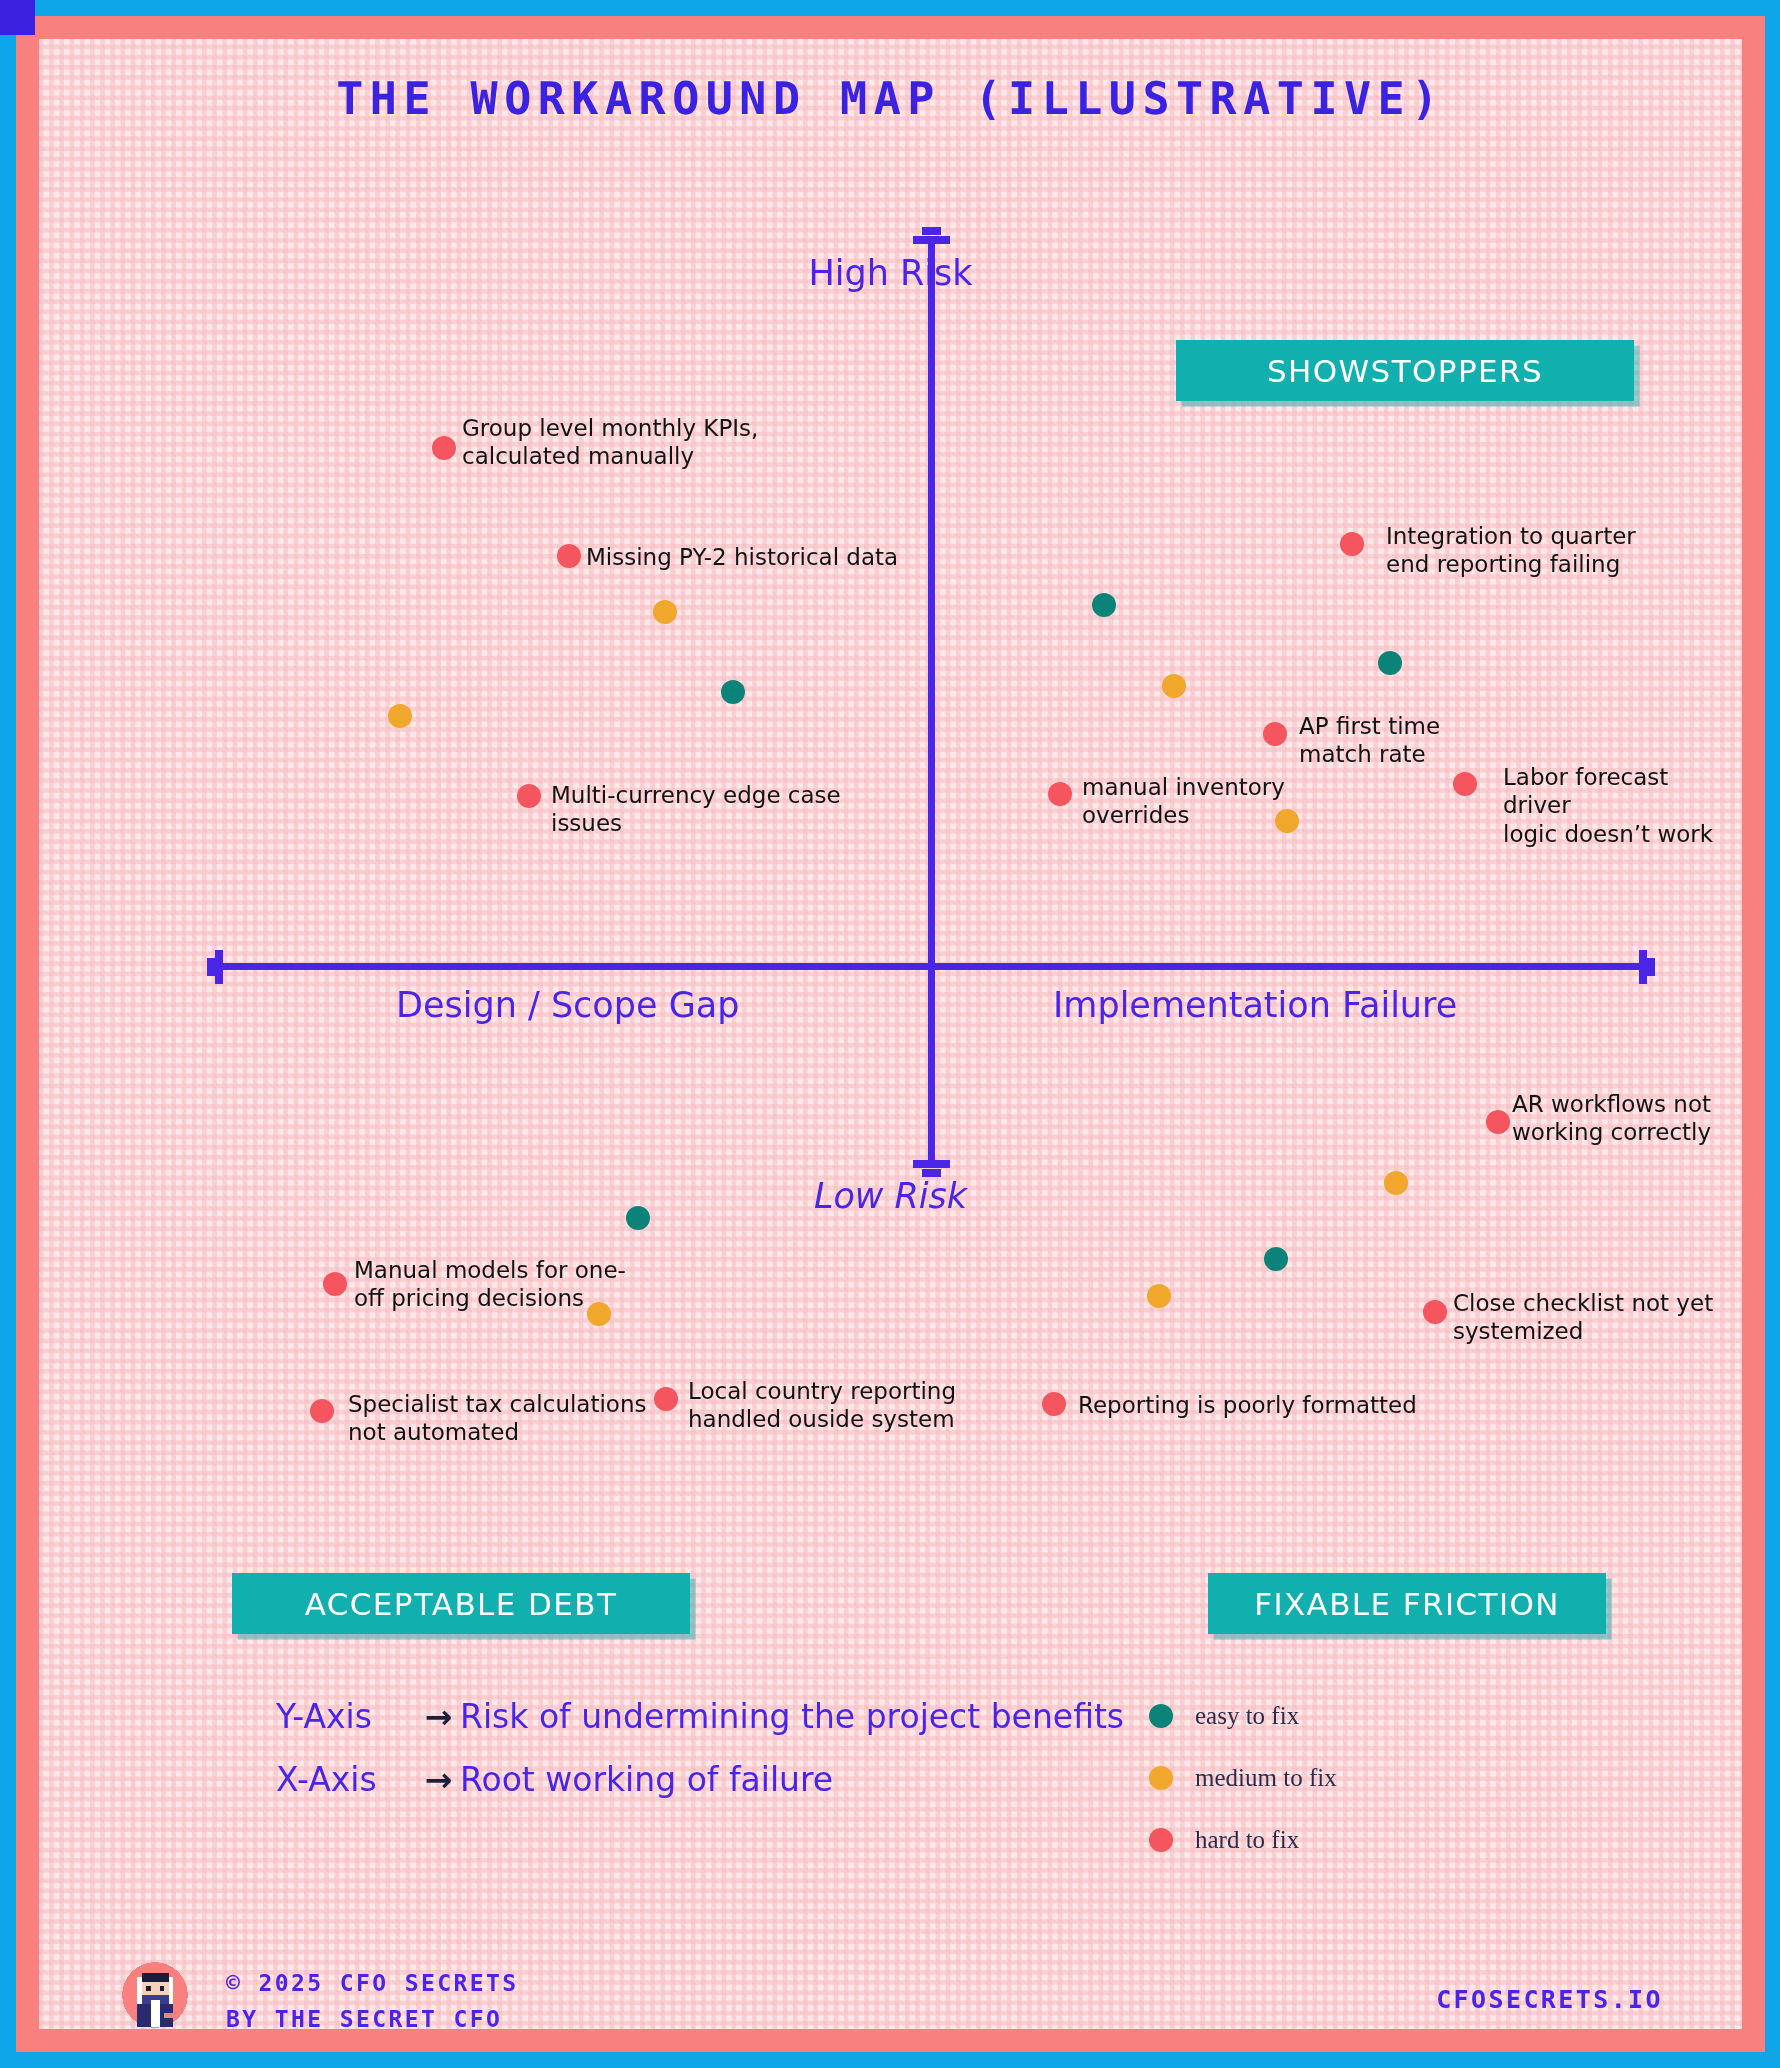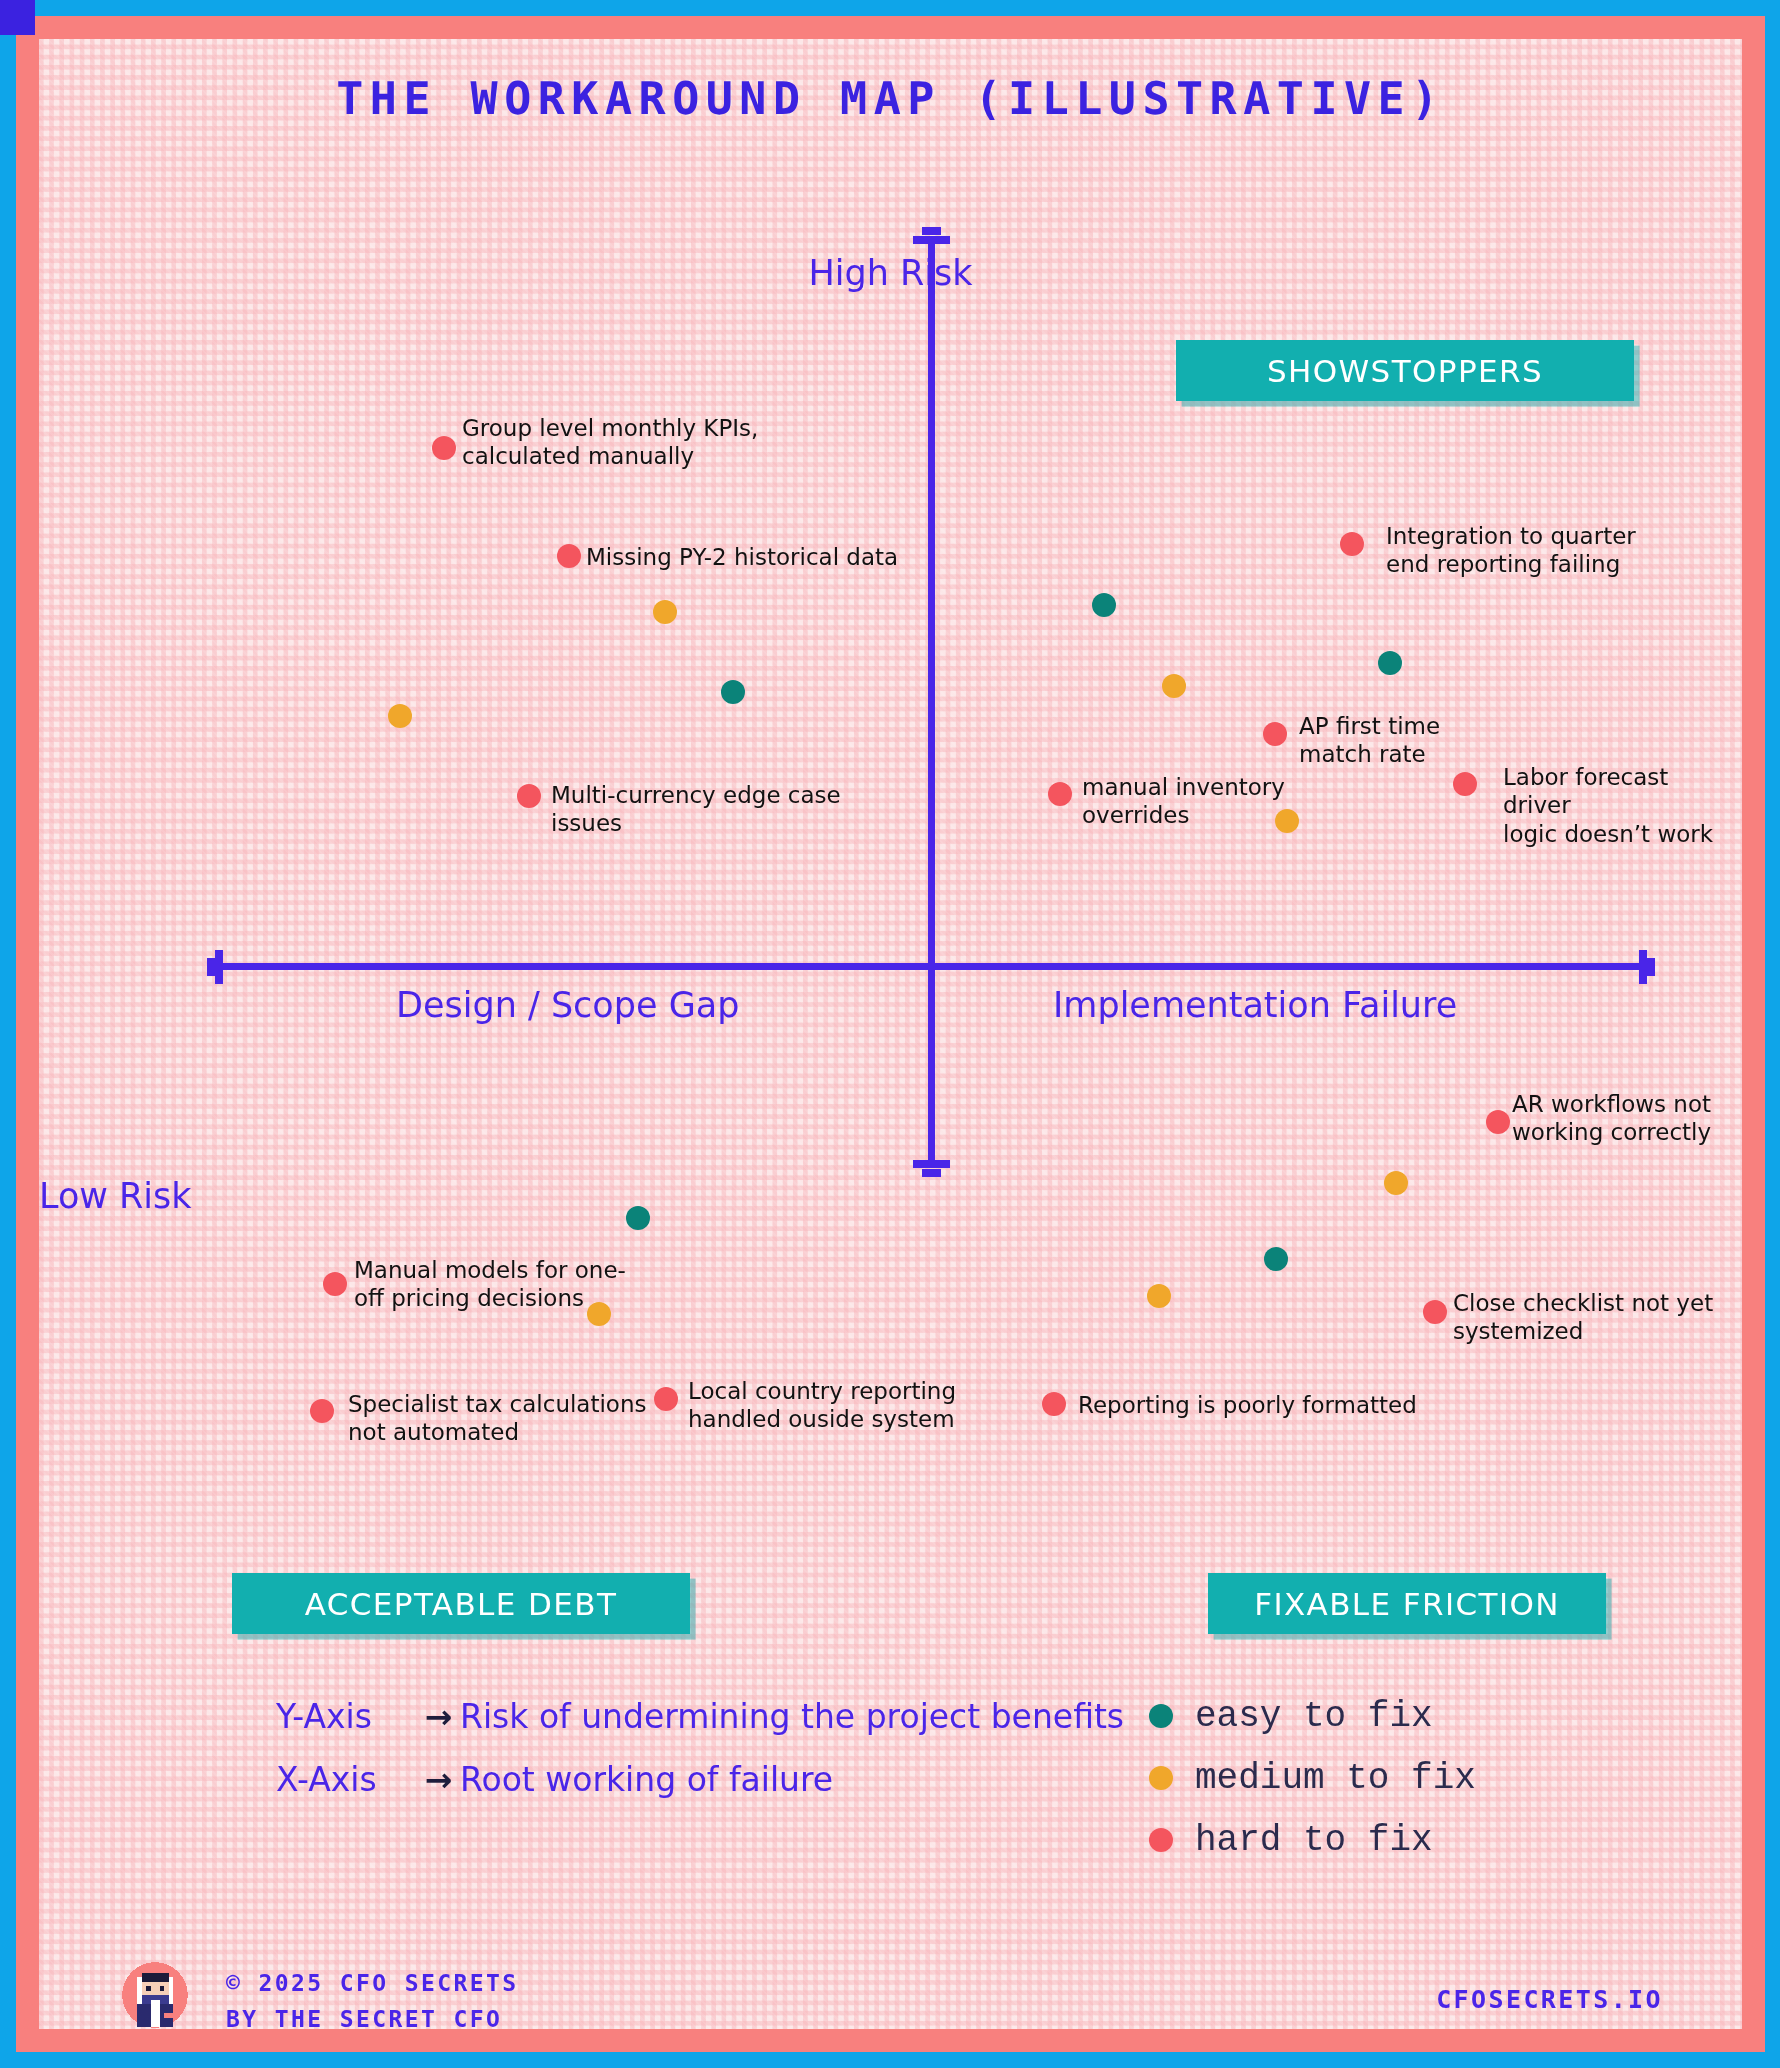--- a/index.html
+++ b/index.html
@@ -64,21 +64,21 @@
   .tip-lf-b{left:168px;top:919px;width:8.3px;height:17.6px;}
   
   .tip-rt-a{left:1600px;top:911px;width:8.3px;height:34px;}
   .tip-rt-b{left:1608px;top:919px;width:8.3px;height:17.6px;}
 
   .axis-cap{
     position:absolute;color:#4A25E8;font-size:35px;white-space:nowrap;
     font-family:"DejaVu Sans","Liberation Sans",sans-serif;
   }
   #cap-high{top:214px;left:0;right:0;text-align:center;}
-  #cap-low {top:1137px;left:0;right:0;text-align:left;}
+  #cap-low {top:1137px;left:0;right:0;text-align:center;font-style:italic;}
   #cap-design{top:946px;left:357px;}
   #cap-impl  {top:946px;left:1014px;}
 
   
   .badge{
     position:absolute;background:#12AFAF;color:#FFFFFF;
     display:flex;align-items:center;justify-content:center;
     font-size:31px;letter-spacing:1.4px;
     font-family:"DejaVu Sans","Liberation Sans",sans-serif;
     box-shadow:5.6px 5.6px 0 rgba(18,175,175,.45);
@@ -107,21 +107,21 @@
   }
   #ax-y{left:237px;top:1658px;}
   #ax-x{left:237px;top:1721px;}
   .ax-key{display:inline-block;width:141px;}
   .ax-arrow{display:inline-block;width:43px;text-align:center;color:#1E1E3C;font-weight:bold;}
 
   
   #legend{position:absolute;left:1110px;top:1646px;}
   .lg-row{display:flex;align-items:center;height:62px;}
   .lg-dot{width:24px;height:24px;border-radius:50%;margin-right:22px;flex:0 0 auto;}
-  .lg-text{color:#2B2B4D;font-size:36px;font-family:Liberation Mono, monospace;text-align:right;}
+  .lg-text{color:#2B2B4D;font-size:25px;font-family:Liberation Serif, serif;text-align:right;}
 
   
   #avatar{position:absolute;left:80px;top:1920px;width:72px;height:72px;}
   #copy{
     position:absolute;left:187px;top:1927px;
     font-family:"DejaVu Sans Mono","Liberation Mono",monospace;
     font-size:23px;line-height:1.55;letter-spacing:2.4px;color:#4A25E8;
     white-space:pre-line;font-weight:bold;
   }
   #site{

